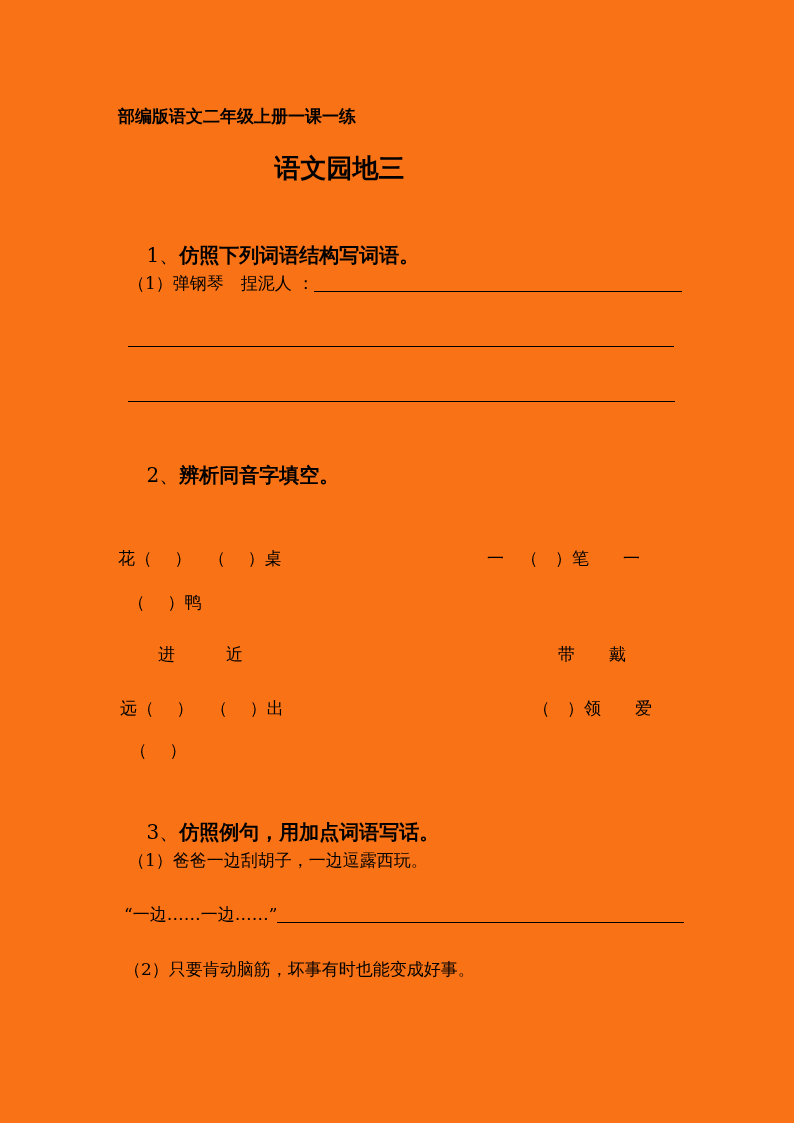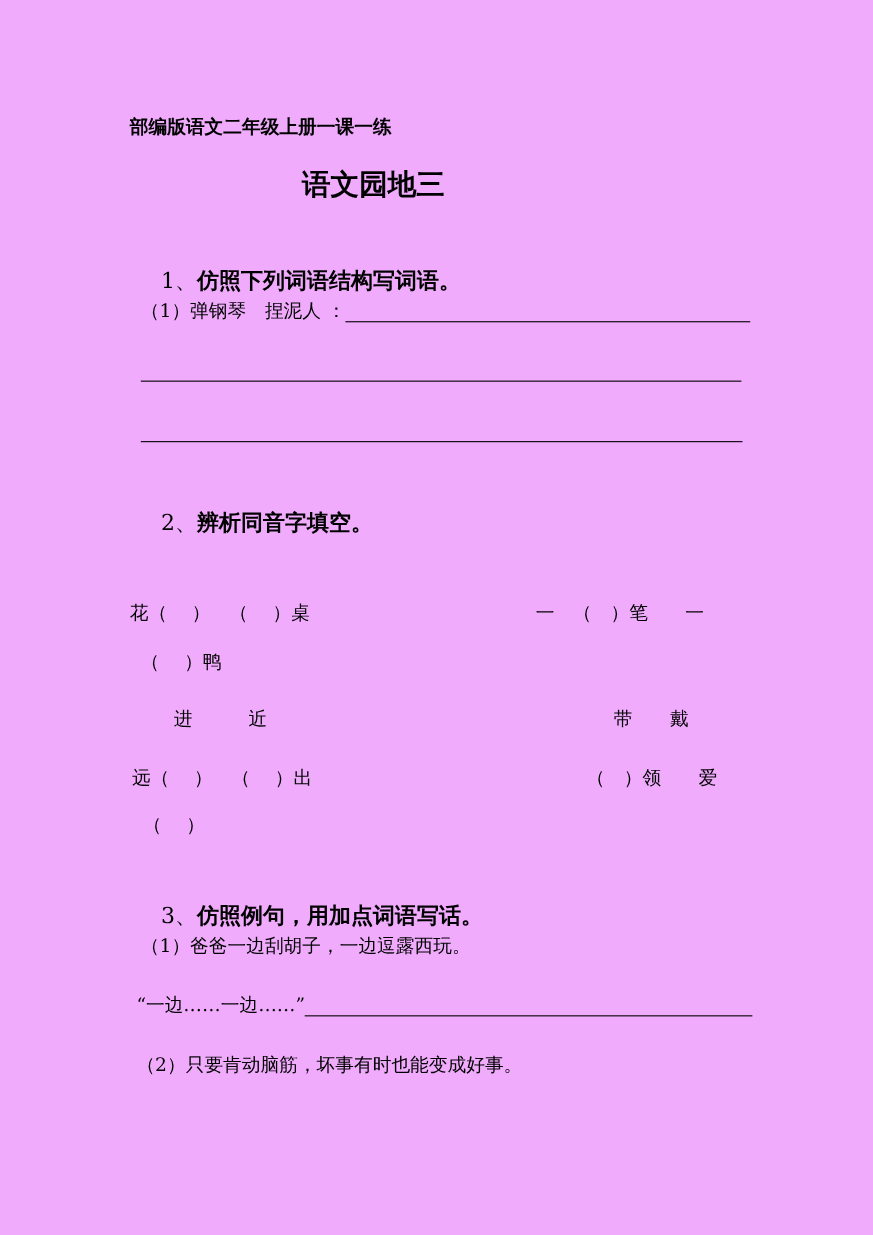--- a/index.html
+++ b/index.html
@@ -4,21 +4,21 @@
 <style>
   html, body {
     margin: 0;
     padding: 0;
     background: #ffffff;
   }
   .page {
     position: relative;
     width: 794px;
     height: 1123px;
-    background: #f0abfc;
+    background: #f97316;
     font-family: "DejaVu Serif", "Liberation Serif", serif;
     color: #000000;
     overflow: hidden;
   }
   .line {
     position: absolute;
     font-size: 17px;
     line-height: 24px;
     white-space: pre;
     color: #000;
@@ -40,21 +40,21 @@
   }
   .q-heading {
     left: 121px;
     font-size: 20px;
     line-height: 26px;
   }
   .q-heading .q-num { font-weight: 400; }
   .q-heading .q-text { font-weight: 700; }
   .blank-row {
     display: flex;
-    align-items: center;
+    align-items: flex-start;
   }
   .blank {
     flex: 1;
     border-bottom: 1.5px solid #000;
     height: 20px;
     margin-bottom: 1px;
   }
   .pair-row {
     left: 0;
     width: 794px;

